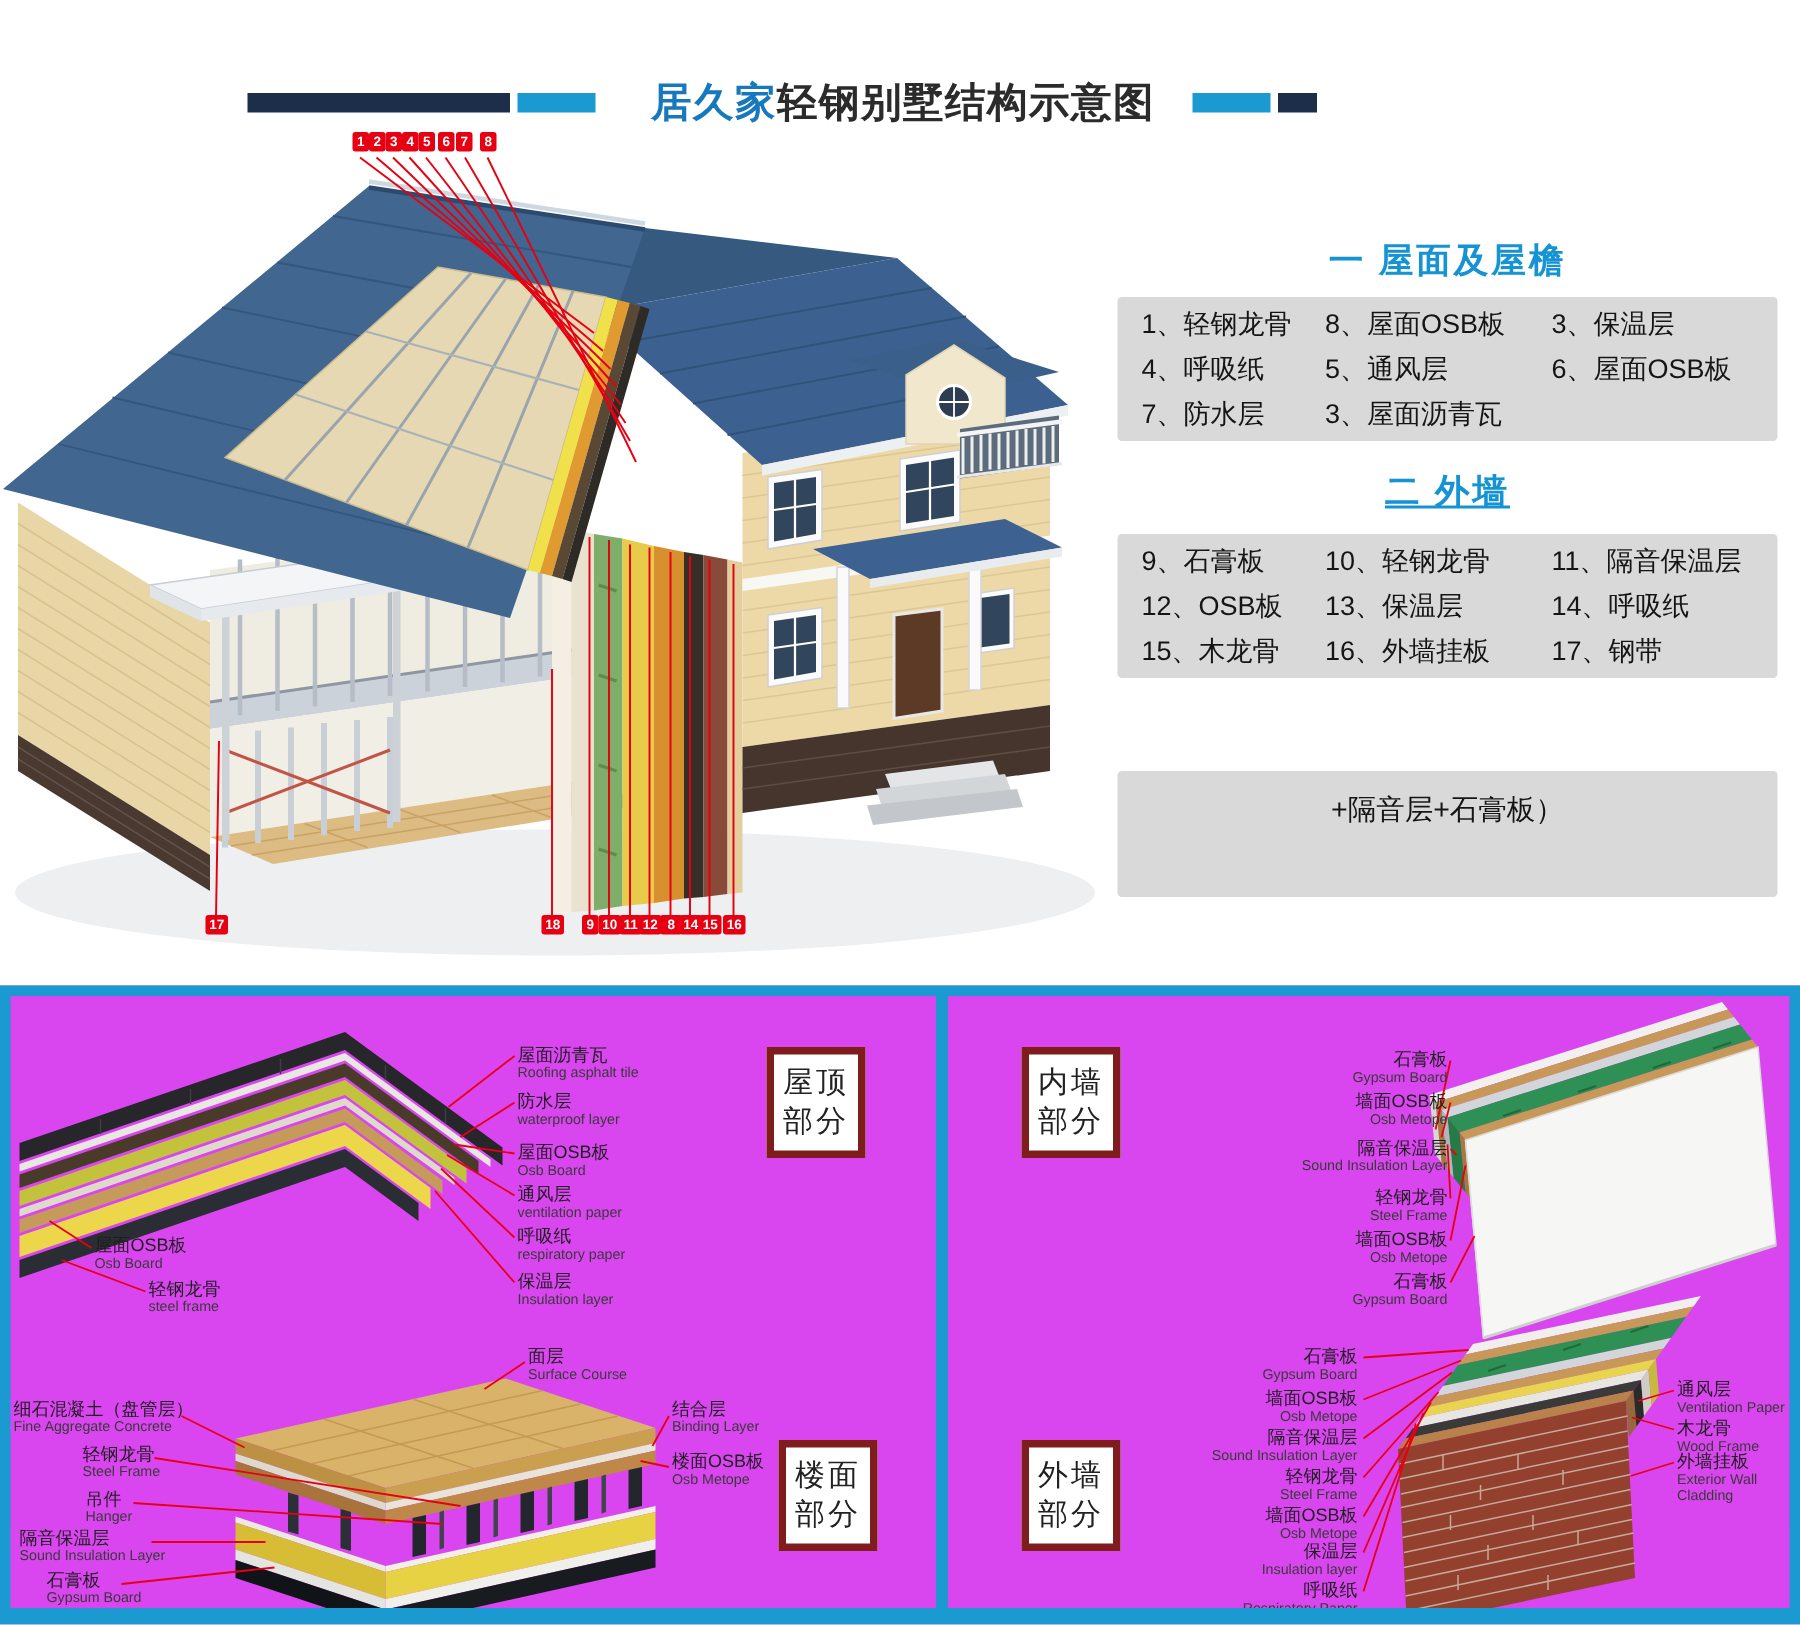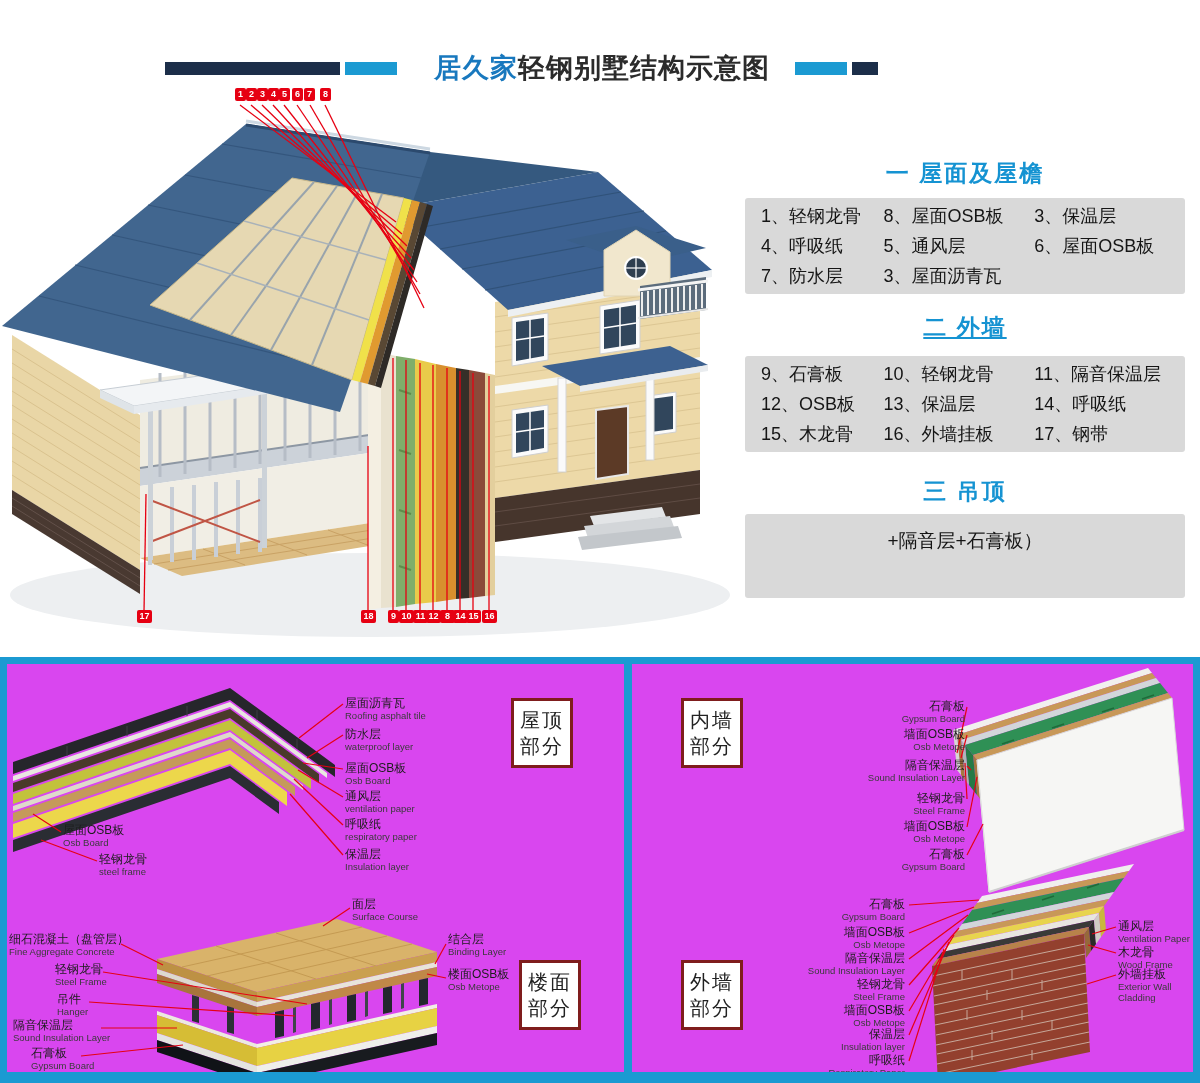--- a/index.html
+++ b/index.html
@@ -33,21 +33,21 @@
   .panel{position:absolute;top:16px;height:431px;border:7px solid #1b9ad2;background:#d946ef;
          box-sizing:border-box;}
   .panel-left{left:0;width:628px;border-right-width:4px;}
   .panel-right{left:628px;width:572px;border-left-width:4px;}
   .panel svg{position:absolute;left:0;top:0;}
   .bottom-bar{position:absolute;left:0;top:431px;width:1200px;height:11px;background:#1b9ad2;}
   .dlabel{position:absolute;font-size:12px;line-height:13px;color:#1d1d1d;white-space:nowrap;}
   .dlabel .en{display:block;font-size:9.5px;line-height:11px;color:#3a3a3a;font-weight:normal;}
   .dlabel.ra{text-align:right;}
   .dlabel.wrap{white-space:normal;}
-  .part-tag{position:absolute;border:3px solid #7f1d1d;width:46px;padding:6px 5px;
+  .part-tag{position:absolute;border:5px solid #7f1d1d;width:46px;padding:6px 5px;
             font-size:20px;line-height:26px;color:#222;text-align:center;
             word-break:break-all;letter-spacing:2px;background:#fff;}
 </style>
 </head>
 <body>
 
 <div class="page">
 
   <div class="deco deco-navy" style="left:165px;top:62px;width:175px;"></div>
   <div class="deco deco-cyan" style="left:345px;top:62px;width:52px;"></div>
@@ -313,21 +313,20 @@
       <span>9、石膏板</span>
       <span>10、轻钢龙骨</span>
       <span>11、隔音保温层</span>
       <span>12、OSB板</span>
       <span>13、保温层</span>
       <span>14、呼吸纸</span>
       <span>15、木龙骨</span>
       <span>16、外墙挂板</span>
       <span>17、钢带</span>
     </div>
-    <div class="legend-heading" style="top:326px;">三 吊顶</div>
     <div class="legend-box legend-center" style="top:364px;height:84px;">
       <div>+隔音层+石膏板）</div>
     </div>
   </div>
 
   <div class="bottom">
 
     <div class="panel panel-left">
       <svg width="617" height="417" viewBox="0 0 617 417">
         <g>

